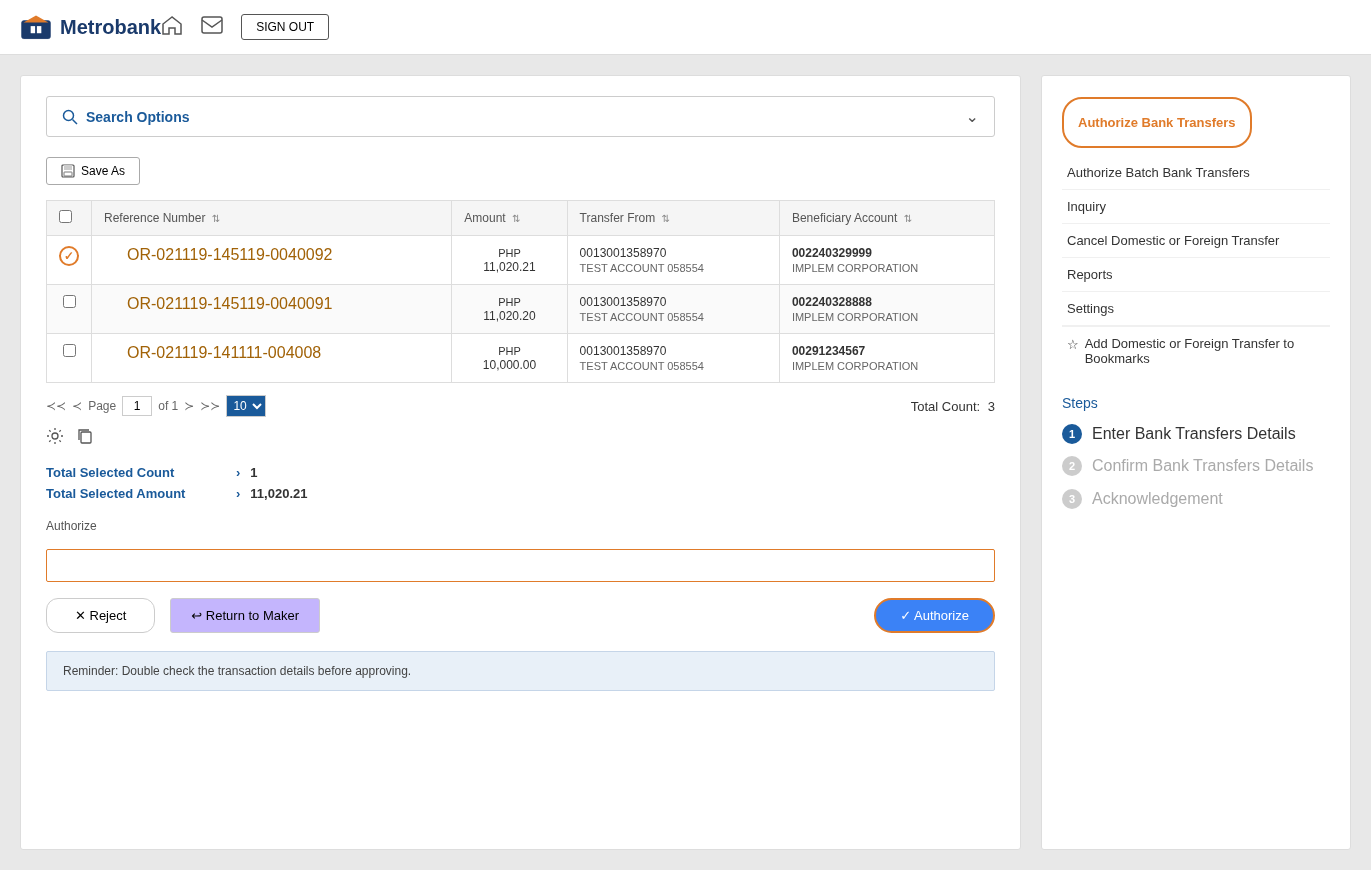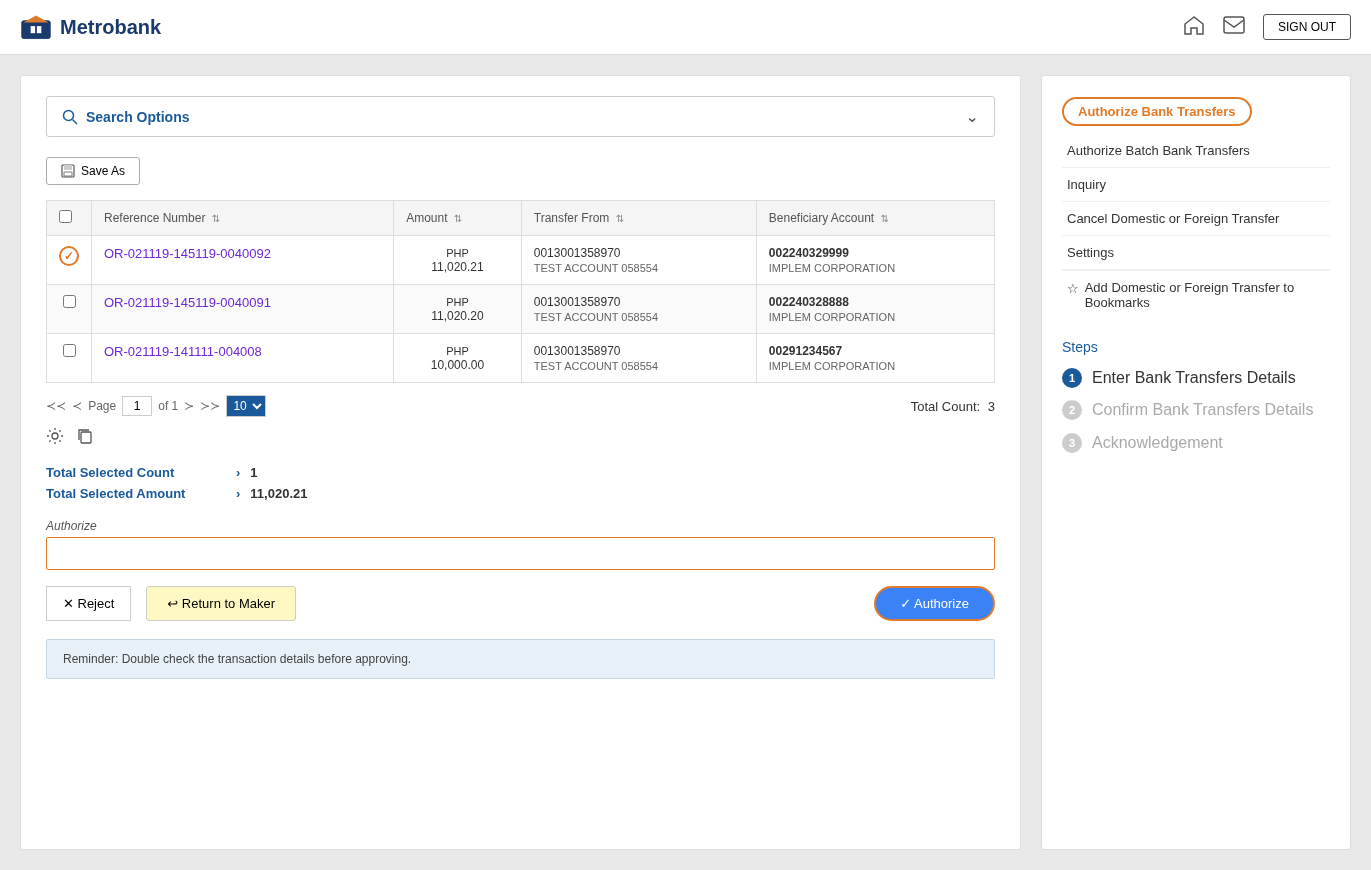--- a/index.html
+++ b/index.html
@@ -5,21 +5,21 @@
     * { box-sizing: border-box; margin: 0; padding: 0; }
     body { font-family: Arial, sans-serif; background: #e8e8e8; font-size: 13px; color: #333; }
 
     
     .header {
       background: #fff;
       border-bottom: 1px solid #ddd;
       display: flex;
       align-items: center;
       padding: 10px 20px;
-      justify-content: space-between;
+      justify-content: flex-start;
       height: 55px;
     }
     .logo {
       display: flex;
       align-items: center;
       gap: 8px;
       font-size: 20px;
       font-weight: bold;
       color: #1a3a6b;
     }
@@ -119,23 +119,24 @@
     .transfers-table td {
       padding: 10px 12px;
       border: 1px solid #ddd;
       font-size: 12px;
       vertical-align: top;
     }
     .transfers-table tbody tr:nth-child(odd) { background: #fff; }
     .transfers-table tbody tr:nth-child(even) { background: #fafafa; }
 
     .ref-link {
-      color: #6d28d9;
+      color: #a16207;
       text-decoration: none;
-      font-size: 13px;
+      font-size: 16px;
+      margin-left: 23px;
     }
     .amount-cell {
       text-align: center;
     }
     .currency { color: #333; font-size: 11px; }
     .account-name { color: #666; font-size: 11px; display: block; margin-top: 2px; }
 
     
     .cb-wrapper {
       display: flex;
@@ -210,50 +211,50 @@
       color: #1a5a9a;
       font-weight: bold;
       font-size: 13px;
       min-width: 180px;
     }
     .summary-arrow { color: #1a5a9a; font-weight: bold; }
     .summary-value { font-weight: bold; font-size: 13px; }
 
     
     .remarks-section { margin-bottom: 16px; }
-    .remarks-label { font-size: 12px; color: #555; margin-bottom: 4px; display: block; font-style: italic; }
+    .remarks-label { font-size: 12px; color: #555; margin-bottom: 16px; display: block; }
     .remarks-input {
       width: 100%;
       border: 1px solid #e07b2a;
       padding: 8px 10px;
       font-size: 13px;
       border-radius: 2px;
       outline: none;
     }
 
     
     .action-buttons {
       display: flex;
       gap: 15px;
       margin-bottom: 18px;
     }
     .btn-reject {
       border: 1px solid #ccc;
       background: #fff;
-      padding: 8px 16px;
-      cursor: pointer;
-      font-size: 13px;
-      border-radius: 0;
+      padding: 8px 28px;
+      cursor: pointer;
+      font-size: 13px;
+      border-radius: 12px;
       display: flex;
       align-items: center;
       gap: 6px;
     }
     .btn-return {
       border: 1px solid #ccc;
-      background: #fef9c3;
+      background: #c4b5fd;
       padding: 8px 20px;
       cursor: pointer;
       font-size: 13px;
       border-radius: 3px;
       display: flex;
       align-items: center;
       gap: 6px;
     }
     .btn-authorize {
       background: #3b82f6;
@@ -537,31 +538,34 @@
     <div class="reminder-box">
       <span>Reminder: Double check the transaction details before approving.</span>
     </div>
 
   </div>
 
   <div class="sidebar">
     <div class="sidebar-nav">
 
       <div style="padding: 6px 0 8px 0;">
-        <span class="nav-item-link" style="border: 2px solid #e07b2a; border-radius: 20px; padding: 5px 14px; display: inline-block;">Authorize Bank Transfers</span>
+        <span class="nav-item-link" style="border: 2px solid #e07b2a; border-radius: 20px; padding: 16px 14px; display: inline-block;">Authorize Bank Transfers</span>
       </div>
 
       <div class="sidebar-nav-item">
         <span>Authorize Batch Bank Transfers</span>
       </div>
       <div class="sidebar-nav-item">
         <span>Inquiry</span>
       </div>
       <div class="sidebar-nav-item">
         <span>Cancel Domestic or Foreign Transfer</span>
+      </div>
+      <div class="sidebar-nav-item">
+        <span>Reports</span>
       </div>
       <div class="sidebar-nav-item">
         <span>Settings</span>
       </div>
 
       <div class="bookmark-row">
         <span style="margin-top:1px;">☆</span>
         <span>Add Domestic or Foreign Transfer to Bookmarks</span>
       </div>
     </div>

